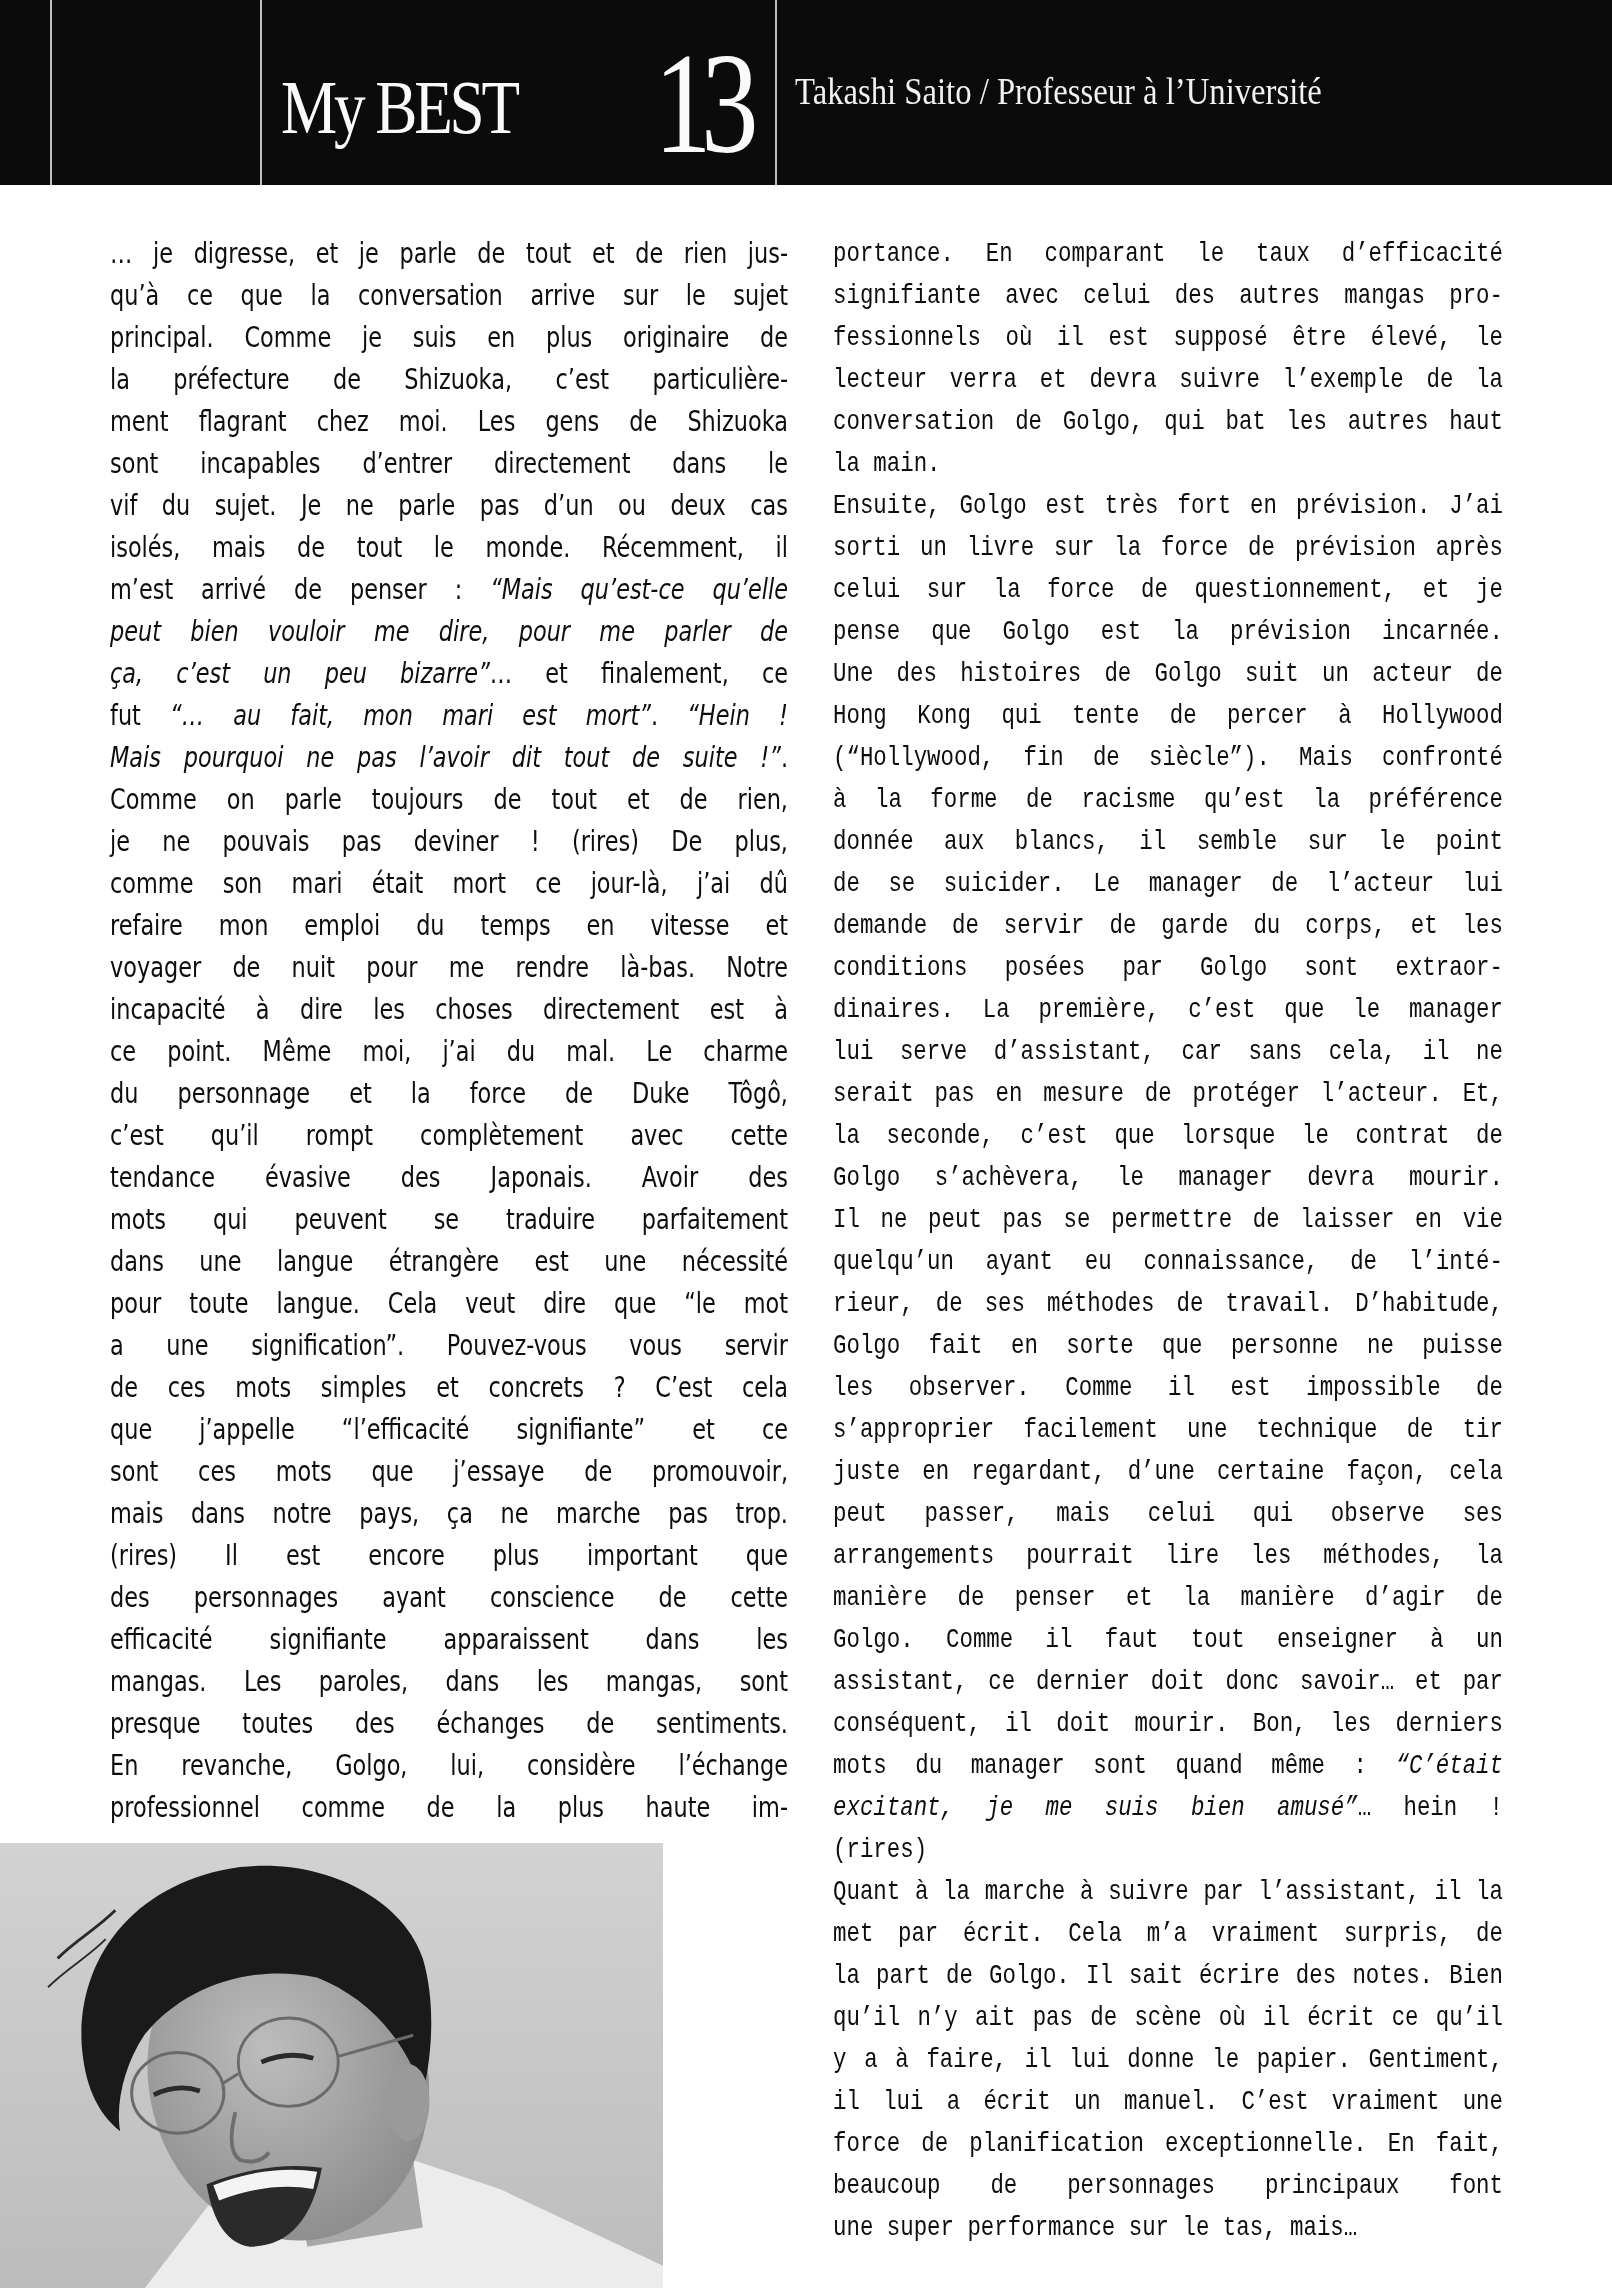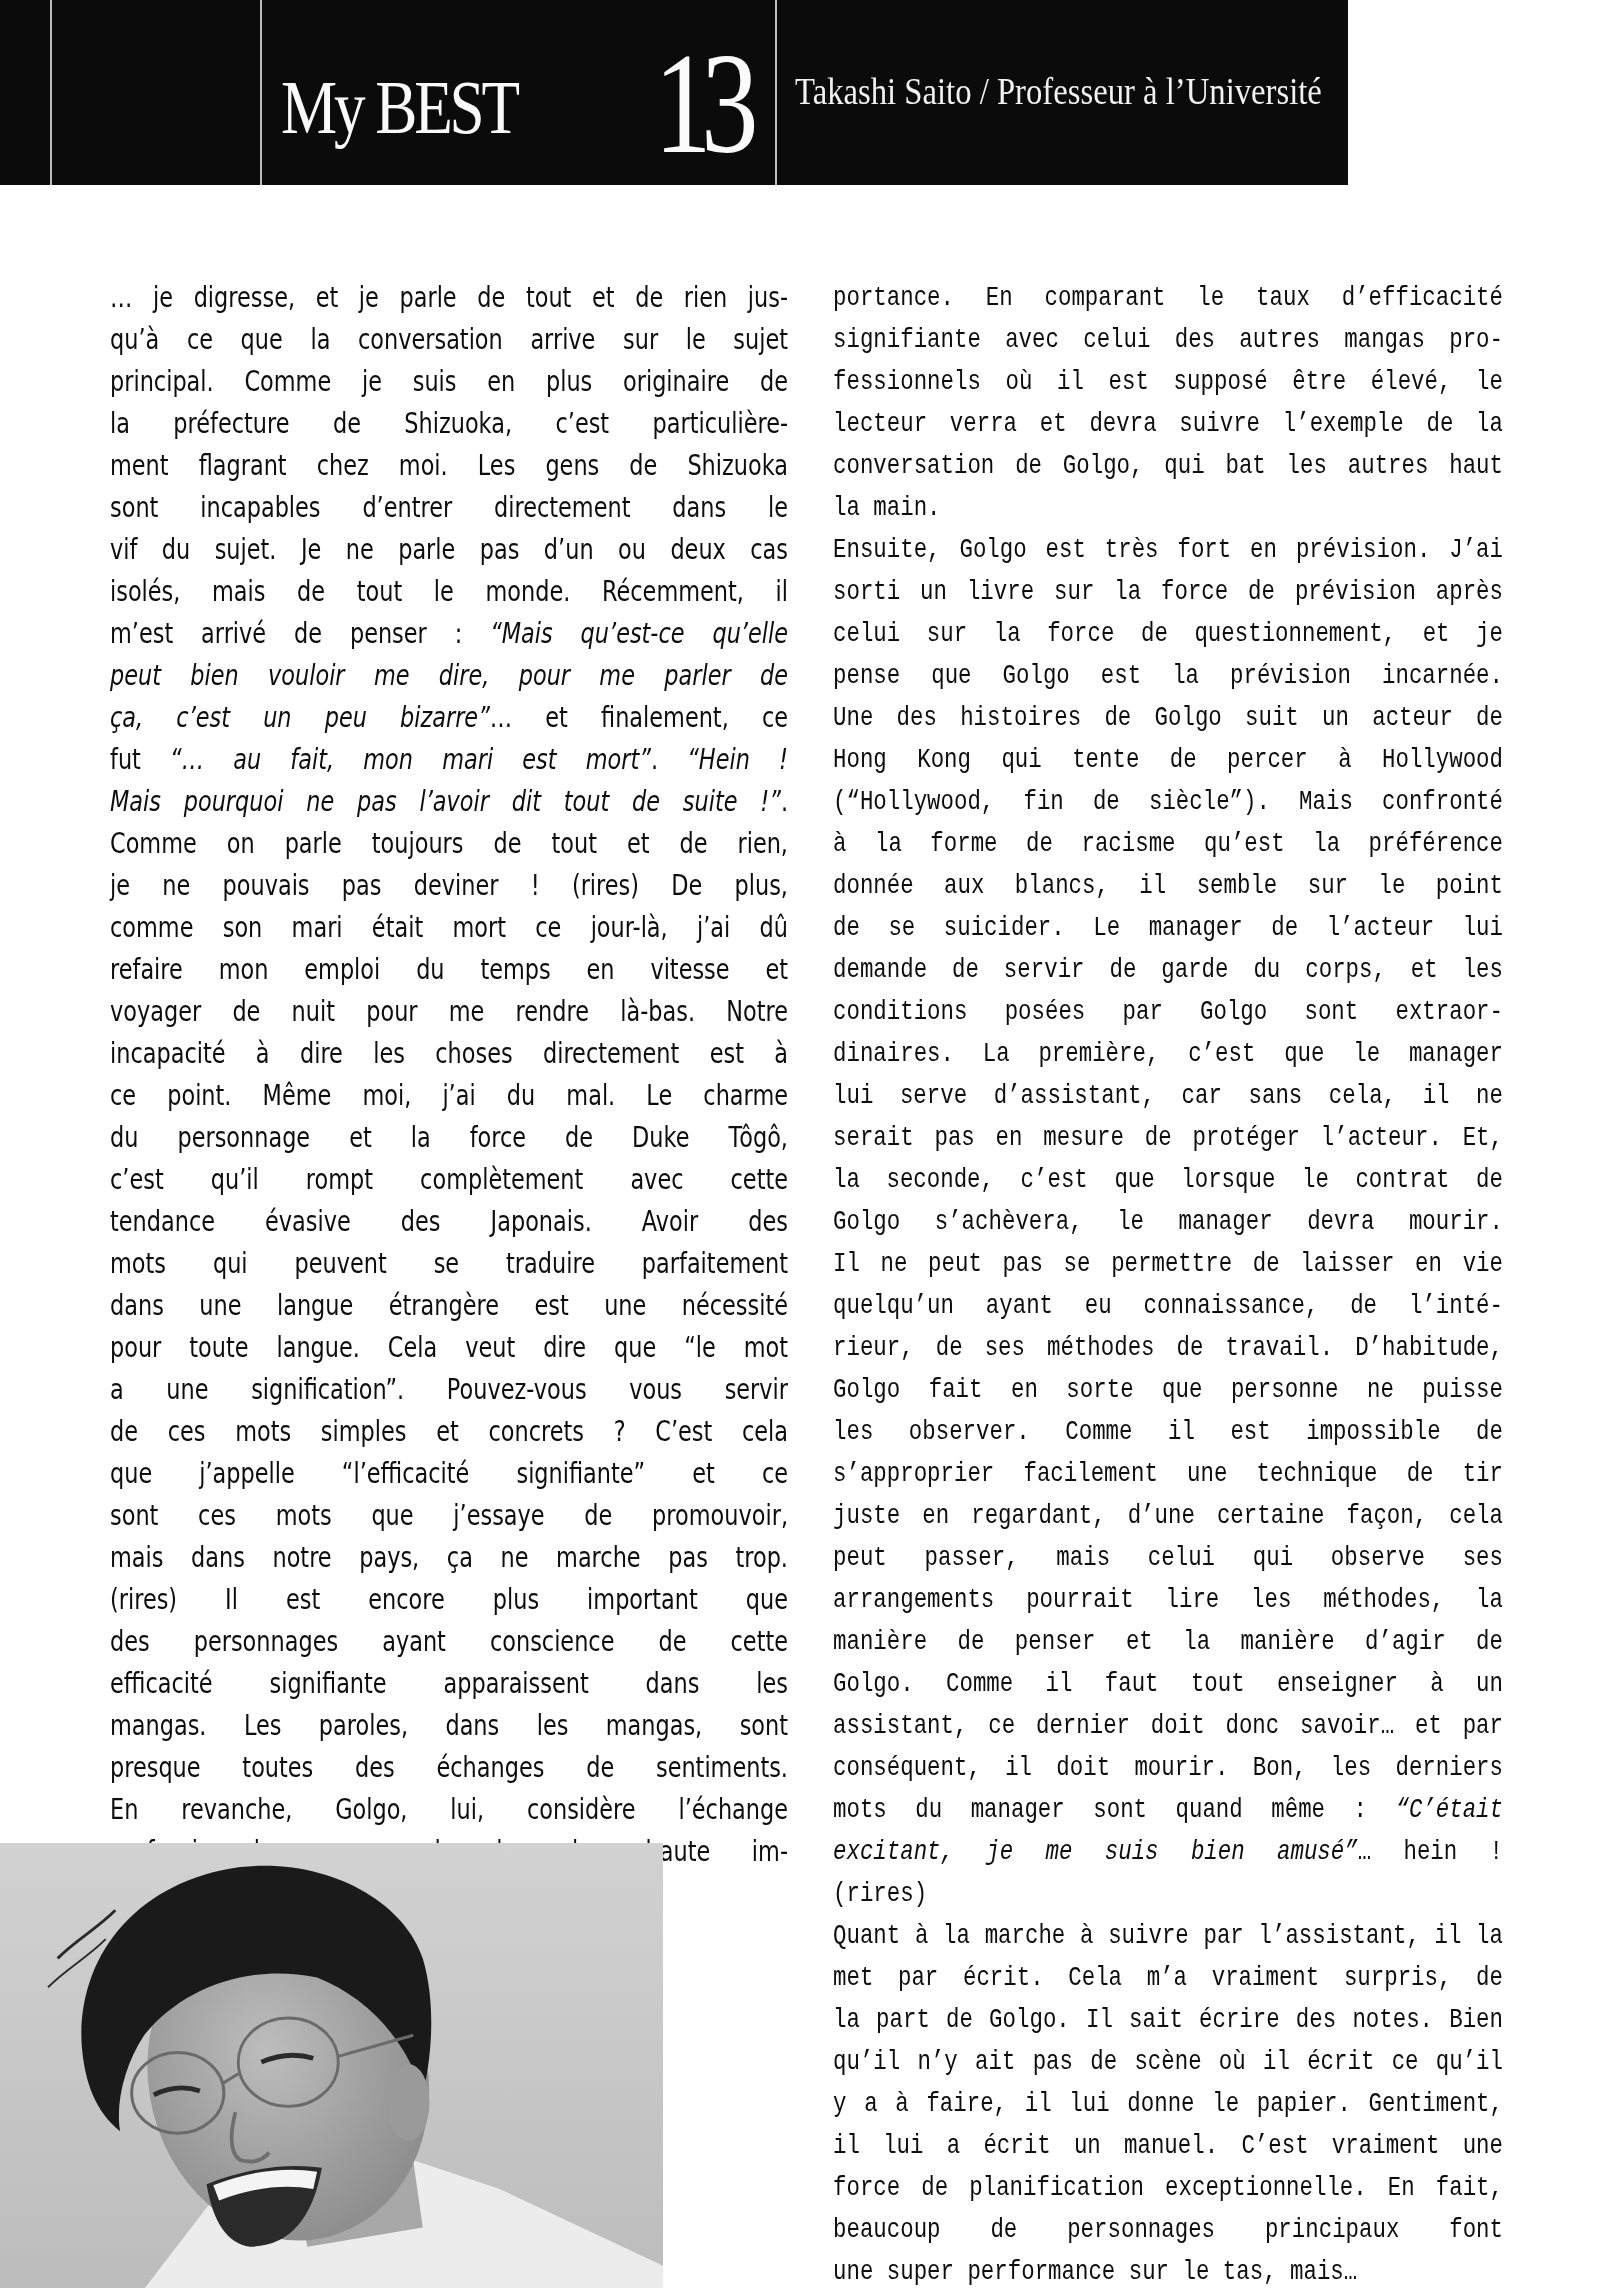--- a/index.html
+++ b/index.html
@@ -2,21 +2,21 @@
 <html><head>
 <meta charset="utf-8">
 <style>
   html, body { margin: 0; padding: 0; }
   body {
     width: 1612px; height: 2288px; position: relative; overflow: hidden;
     background: #ffffff; color: #0d0d0d;
     font-family: "DejaVu Sans", sans-serif;
   }
   .header {
-    position: absolute; left: 0; top: 0; width: 1348px; height: 185px;
+    position: absolute; left: 0; top: 0; width: 1612px; height: 185px;
     background: #0b0b0b;
   }
   .header .vline {
     position: absolute; top: 0; height: 185px; width: 1.9px; background: #bdbdbd;
   }
   .header .title {
     position: absolute; left: 281px; top: 38px; height: 134px;
     color: #fafafa; font-family: "Liberation Serif", "DejaVu Serif", serif;
     white-space: nowrap;
   }
@@ -30,21 +30,20 @@
   }
   .header .byline {
     position: absolute; left: 795px; top: 69px; color: #f2f2f2;
     font-family: "Liberation Serif", "DejaVu Serif", serif; font-size: 38px;
     transform: scaleX(0.86); transform-origin: left top; white-space: nowrap;
   }
   .col {
     position: absolute; top: 233px;
     font-family: "DejaVu Sans", sans-serif; font-size: 28px;
     line-height: 42px;
-    margin-top: 44px;
   }
   .col.left { left: 110px; width: 678px; }
   .col.right { left: 833px; width: 670px; font-family: Liberation Mono, monospace; }
   .line {
     display: block; height: 42px; white-space: nowrap; overflow: visible;
     text-align: justify; text-align-last: justify;
     transform: scaleX(0.8); transform-origin: left top; width: 125%;
   }
   .line.short { text-align-last: left; }
   .line i { font-style: italic; }

